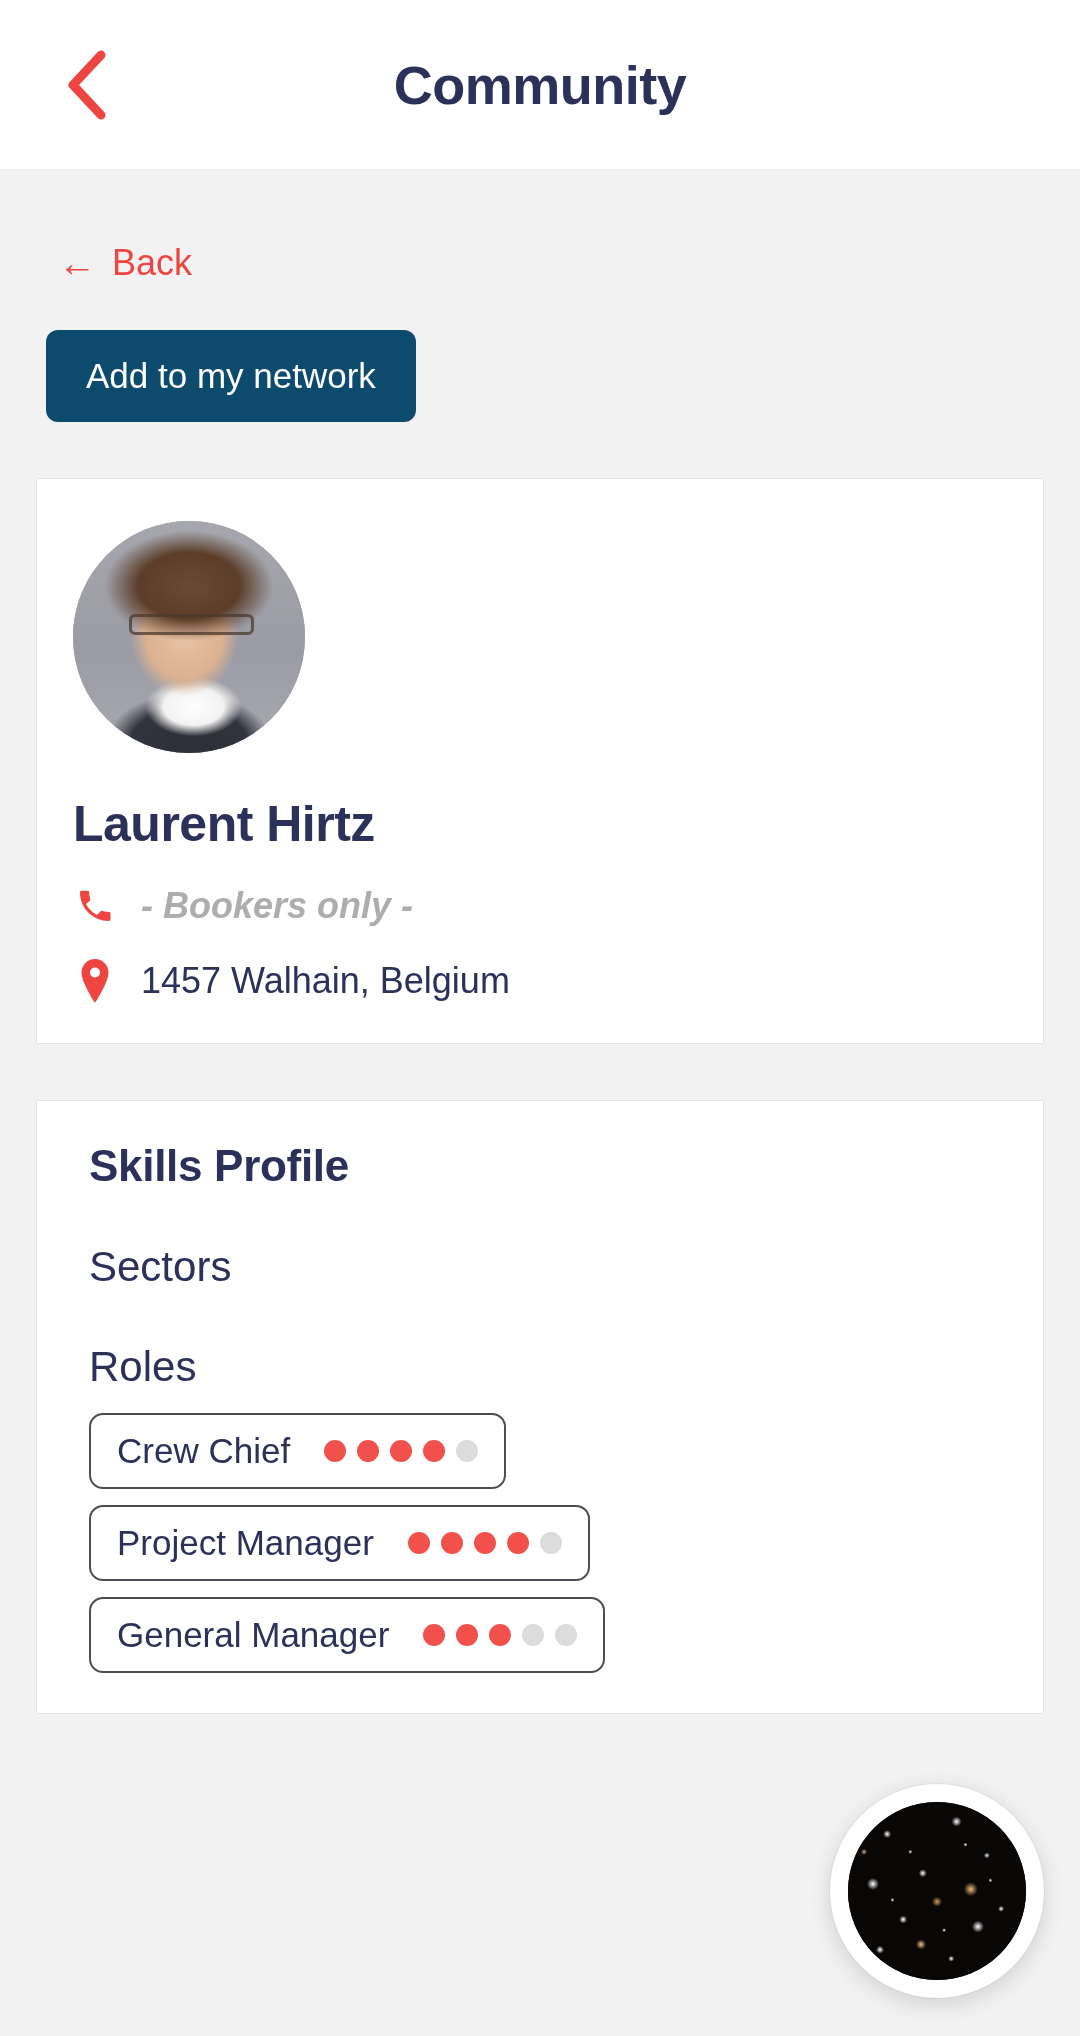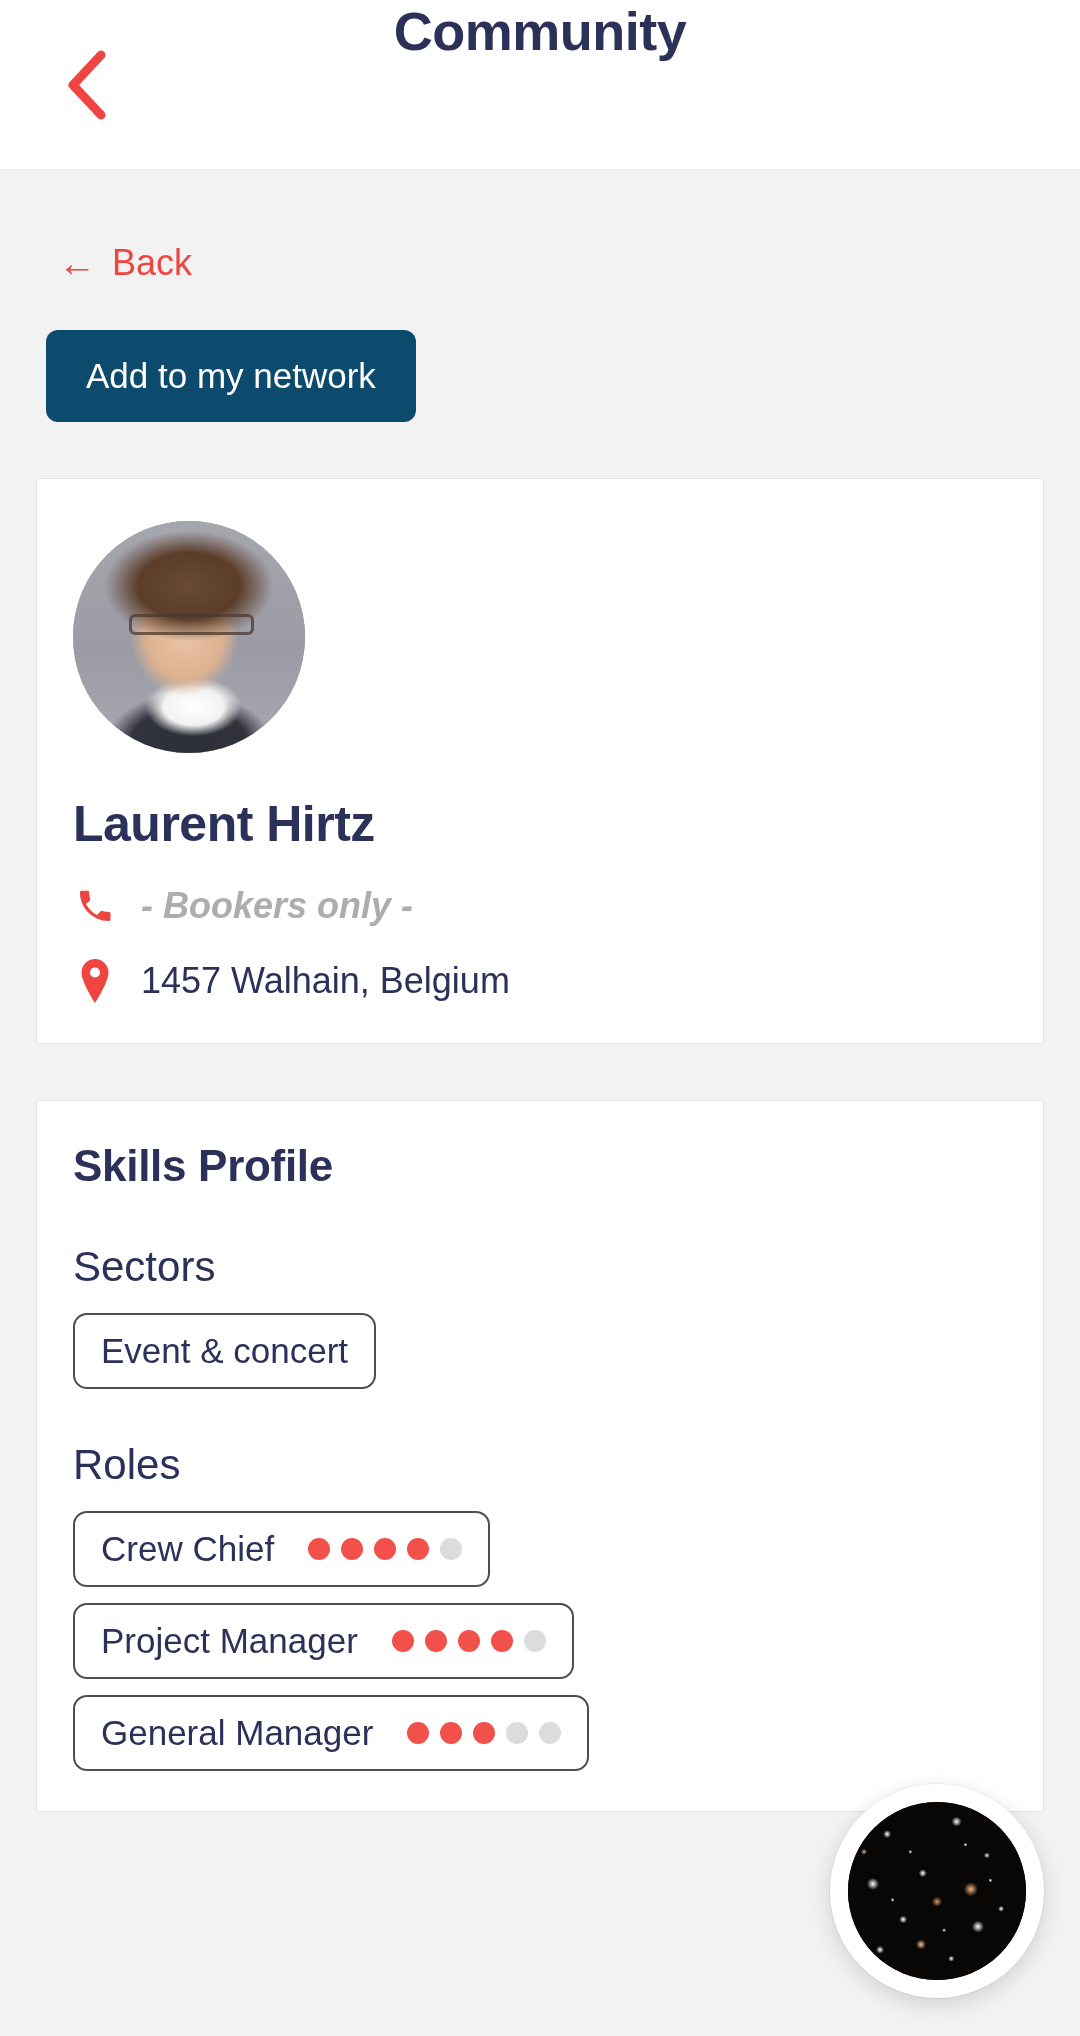--- a/index.html
+++ b/index.html
@@ -14,20 +14,21 @@
     width:1080px; height:2036px;
     background:#f2f2f2;
   }
 
   
   .header {
     position:relative;
     height:170px;
     background:#ffffff;
     display:flex;
+    align-items:center;
     border-bottom:1px solid #ececec;
   }
   .back-chevron {
     position:absolute;
     left:62px; top:50%;
     transform:translateY(-50%);
     width:48px; height:70px;
     display:flex; align-items:center; justify-content:center;
     cursor:pointer;
   }
@@ -137,21 +138,21 @@
     flex:0 0 44px;
   }
   .contact-text { font-size:36px; color:#2b3159; }
   .contact-text.muted {
     color:#adadad;
     font-style:italic;
     font-weight:bold;
   }
 
   
-  .skills-card { padding:40px 36px 40px 36px; }
+  .skills-card { padding:40px 36px 40px 52px; }
   .section-title {
     font-size:44px;
     font-weight:bold;
     color:#2b3159;
     letter-spacing:-0.3px;
   }
   .sub-label {
     font-size:42px;
     color:#2b3159;
     margin-top:52px;
@@ -272,25 +273,20 @@
         </span>
         <span class="contact-text">1457 Walhain, Belgium</span>
       </div>
     </div>
 
     
     <div class="card skills-card">
       <div class="section-title">Skills Profile</div>
 
       <div class="sub-label">Sectors</div>
-      <div>
-        <span class="chip">
-          <span>Event &amp; concert</span>
-        </span>
-      </div>
 
       <div class="sub-label">Roles</div>
       <div class="role-list">
 
         <span class="chip role-chip">
           <span>Crew Chief</span>
           <span class="dots">
               <span class="dot on"></span>
               <span class="dot on"></span>
               <span class="dot on"></span>

